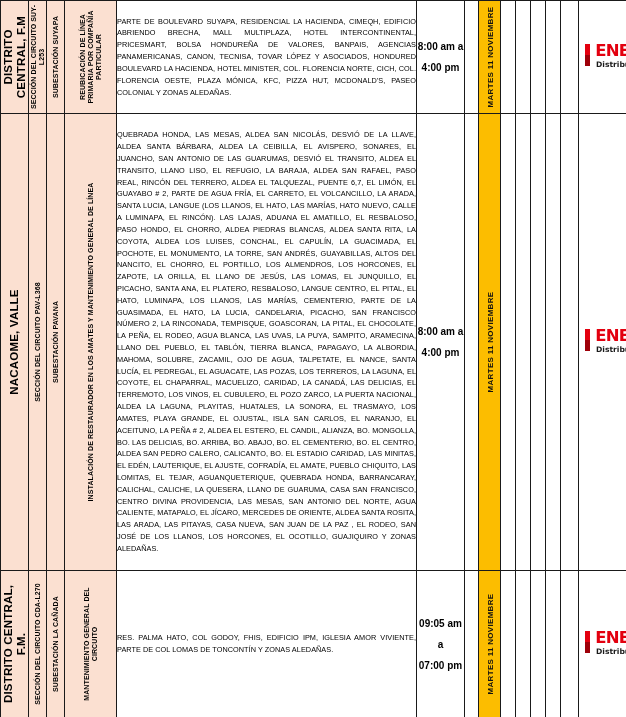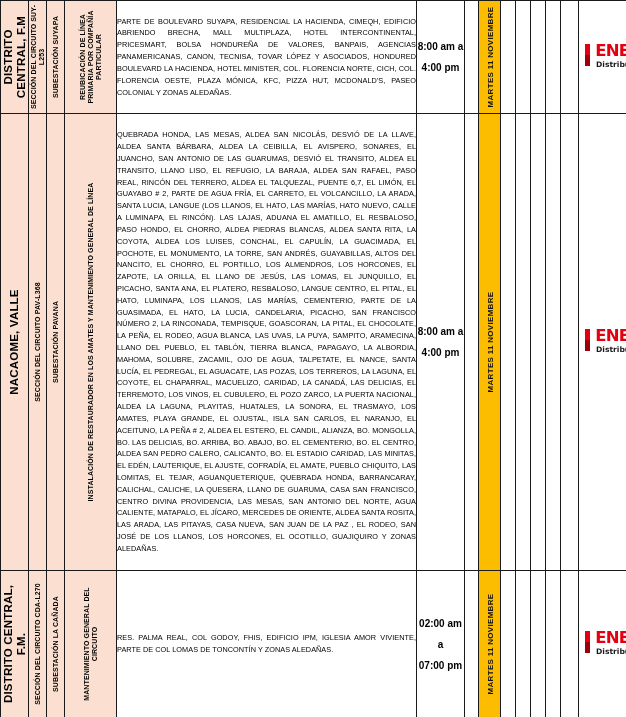--- a/index.html
+++ b/index.html
@@ -271,23 +271,23 @@
       </td>
       <td class="vcell col-seccion r3">
         <div class="rot">SECCIÓN DEL CIRCUITO CDA-L270</div>
       </td>
       <td class="vcell col-subestacion r3">
         <div class="rot">SUBESTACIÓN LA CAÑADA</div>
       </td>
       <td class="vcell col-trabajo r3">
         <div class="rot">MANTENIMIENTO GENERAL DEL CIRCUITO</div>
       </td>
-      <td class="desc">RES. PALMA REAL, COL GODOY, FHIS, EDIFICIO IPM, IGLESIA AMOR VIVIENTE, PARTE DE COL LOMAS DE TONCONTÍN Y ZONAS ALEDAÑAS.</td>
+      <td class="desc">RES. PALMA HATO, COL GODOY, FHIS, EDIFICIO IPM, IGLESIA AMOR VIVIENTE, PARTE DE COL LOMAS DE TONCONTÍN Y ZONAS ALEDAÑAS.</td>
       <td class="hours">
-        <div>02:00 am a</div>
+        <div>09:05 am a</div>
         <div>07:00 pm</div>
       </td>
       <td class="blankcell"></td>
       <td class="daycell">
         <div class="rot">MARTES 11 NOVIEMBRE</div>
       </td>
       <td class="blankcell"></td>
       <td class="blankcell"></td>
       <td class="blankcell"></td>
       <td class="blankcell"></td>

